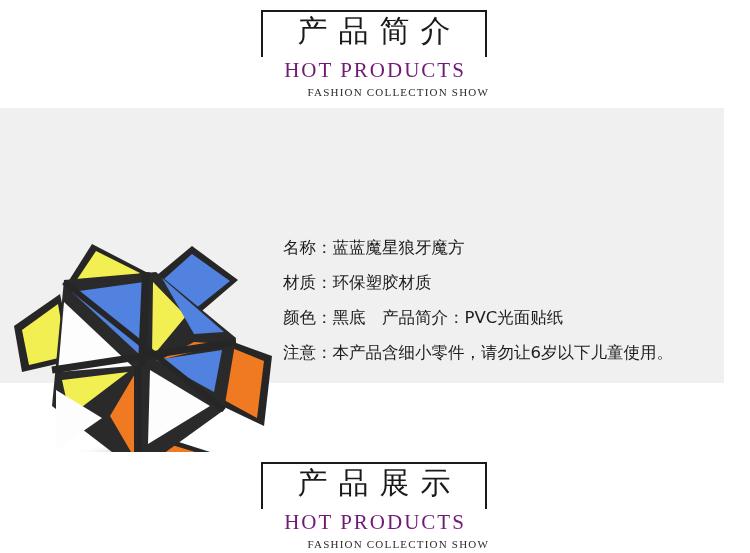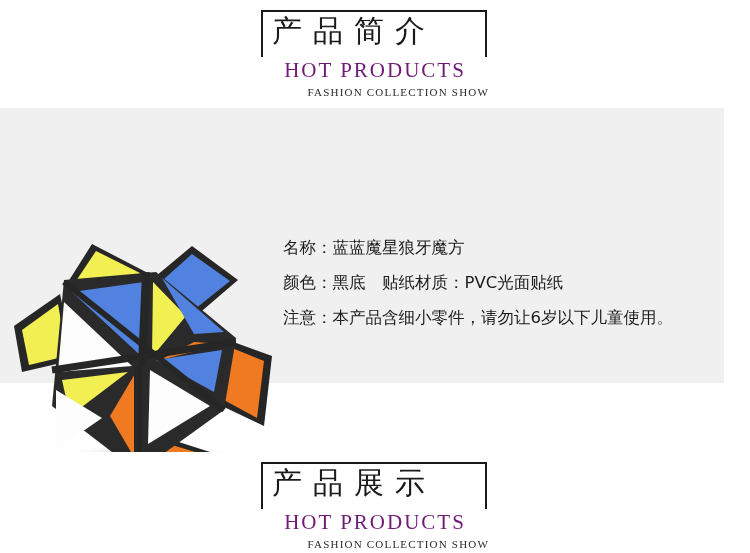--- a/index.html
+++ b/index.html
@@ -55,20 +55,21 @@
     display: block;
   }
   .banner-box-bottom i.left  { left: 0;  width: 36px; }
   .banner-box-bottom i.right { right: 0; width: 36px; }
 
   .banner-cn {
     position: absolute;
     left: 0;
     top: 12px;
     width: 226px;
+    text-align: center;
     font-family: "DejaVu Sans", "Liberation Sans", sans-serif;
     font-size: 30px;
     line-height: 38px;
     letter-spacing: 11px;
     text-indent: 11px;
     color: #1a1a1a;
     font-weight: 400;
   }
   .banner-en {
     position: absolute;
@@ -233,21 +234,24 @@
         <line x1="128" y1="146" x2="128" y2="252" stroke-width="8"></line>
       </g>
     </svg>
   </div>
 
   <div class="spec-list">
     <div class="spec-row">
       <span class="k">名称：</span><span class="v">蓝蓝魔星狼牙魔方</span>
     </div>
     <div class="spec-row">
-      <span class="k">颜色：</span><span class="v">黑底　贴纸材质：PVC光面贴纸</span>
+      <span class="k">材质：</span><span class="v">环保塑胶材质</span>
+    </div>
+    <div class="spec-row">
+      <span class="k">颜色：</span><span class="v">黑底　产品简介：PVC光面贴纸</span>
     </div>
     <div class="spec-row">
       <span class="k">注意：</span><span class="v">本产品含细小零件，请勿让6岁以下儿童使用。</span>
     </div>
   </div>
 
 </div>
 
 <div class="banner" id="banner-bottom">
   <div class="banner-inner">

